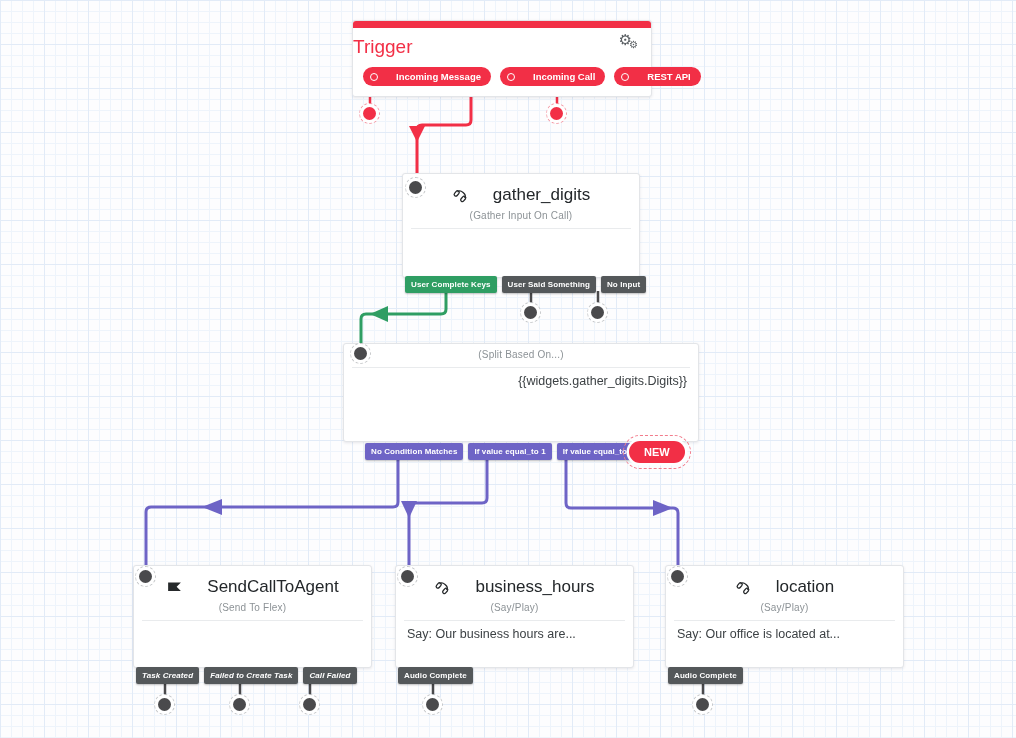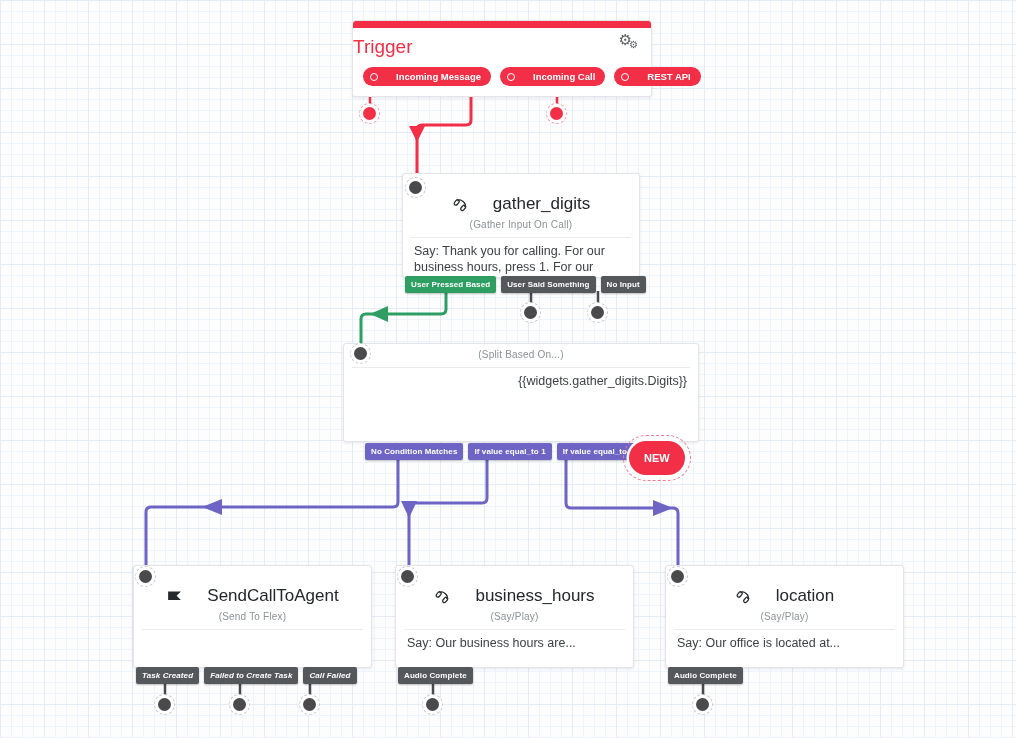--- a/index.html
+++ b/index.html
@@ -12,21 +12,21 @@
       linear-gradient(#eef4fb 1px, transparent 1px),
       linear-gradient(90deg,#eef4fb 1px, transparent 1px);
     background-size:44px 44px,44px 44px,11px 11px,11px 11px;
   }
   svg.connectors{position:absolute;left:0;top:0;pointer-events:none;}
   svg.connectors *{pointer-events:auto;}
 
   .card{position:absolute;background:#fff;border:1px solid #e3e5e8;border-radius:3px;
         box-shadow:0 1px 3px rgba(30,30,60,.10);}
   .title-row{display:flex;justify-content:center;align-items:center;gap:24px;
-             margin-top:20px;font-size:17px;font-weight:500;color:#23272a;}
+             margin-top:11px;font-size:17px;font-weight:500;color:#23272a;}
   .subtitle{text-align:center;font-size:10px;color:#8c9296;margin-top:5px;letter-spacing:.2px;}
   .divider{border-top:1px solid #e9ebed;margin:7px 8px 6px 8px;}
   .body-text{font-size:12.5px;color:#3c4144;padding:0 11px;line-height:1.25;}
   .body-center{text-align:right;font-size:12.5px;color:#3c4144;padding:0 11px;}
 
   .tabs{position:absolute;display:flex;gap:5px;}
   .tab{color:#fff;font-size:8px;font-weight:bold;padding:4px 6px;border-radius:2px;
        white-space:nowrap;box-shadow:0 1px 2px rgba(0,0,0,.25);letter-spacing:.1px;}
   .t-gray{background:#54585a}
   .t-green{background:#2f9e63}
@@ -45,21 +45,21 @@
   .trigger-title{text-align:left;font-size:19px;color:#f22f46;margin-top:8px;font-weight:500;}
   .gear{position:absolute;right:10px;top:11px;color:#5a5f63;line-height:1;cursor:pointer;}
   .gear .g1{font-size:15px;}
   .gear .g2{font-size:10px;position:relative;left:-3px;top:3px;}
   .pill-row{position:absolute;left:10px;bottom:10px;display:flex;gap:9px;}
   .pill{display:flex;align-items:center;gap:18px;background:#f22f46;color:#fff;
         border-radius:999px;font-size:9.5px;font-weight:bold;padding:4px 10px 4px 7px;white-space:nowrap;}
   .pill .radio{width:8px;height:8px;border:1.5px solid #fff;border-radius:50%;box-sizing:border-box;}
 
   .new-pill{position:absolute;left:629px;top:441px;background:#f22f46;color:#fff;
-            border-radius:999px;font-size:11px;font-weight:bold;padding:11px 15px;
+            border-radius:999px;font-size:11px;font-weight:bold;padding:5px 15px;
             box-shadow:0 0 0 2.5px #fff;cursor:pointer;}
   .new-ring{position:absolute;left:-6px;top:-6px;right:-6px;bottom:-6px;
             border:1.5px dashed #f27c8c;border-radius:999px;}
 
   .icon16{width:17px;height:17px;display:inline-block;vertical-align:middle;}
   .sid-redact{display:inline-block;width:168px;height:11px;border-radius:2px;vertical-align:-1px;
       background:repeating-linear-gradient(90deg,#cfcfcf 0 14px,#e4e4e4 14px 22px,#bdbdbd 22px 34px,#dddddd 34px 46px);
       filter:blur(1.3px);}
 </style>
 </head>
@@ -128,24 +128,23 @@
         <g fill="none" stroke="#26292b" stroke-width="1.5" stroke-linecap="round" transform="rotate(40 10 10)">
           <rect x="3" y="7.5" width="4" height="7" rx="2"></rect>
           <rect x="13" y="7.5" width="4" height="7" rx="2"></rect>
           <path d="M4.8 8.5 C4.8 4.2 15.2 4.2 15.2 8.5"></path>
         </g>
       </svg>
       <span>gather_digits</span>
     </div>
     <div class="subtitle">(Gather Input On Call)</div>
     <div class="divider"></div>
-    <div class="body-text">Say: Thank you for calling. For our business hours, press 1. For our location,...</div>
   </div>
   <div class="tabs" style="left:405px;top:276px;">
-    <div class="tab t-green">User Pressed Based</div>
+    <div class="tab t-green">User Complete Keys</div>
     <div class="tab t-gray">User Said Something</div>
     <div class="tab t-gray">No Input</div>
   </div>
 
   <div class="card" style="left:343px;top:343px;width:354px;height:97px;">
     <div class="subtitle">(Split Based On...)</div>
     <div class="divider"></div>
     <div class="body-center">{{widgets.gather_digits.Digits}}</div>
   </div>
   <div class="tabs" style="left:341px;top:443px;margin-left:24px;">

